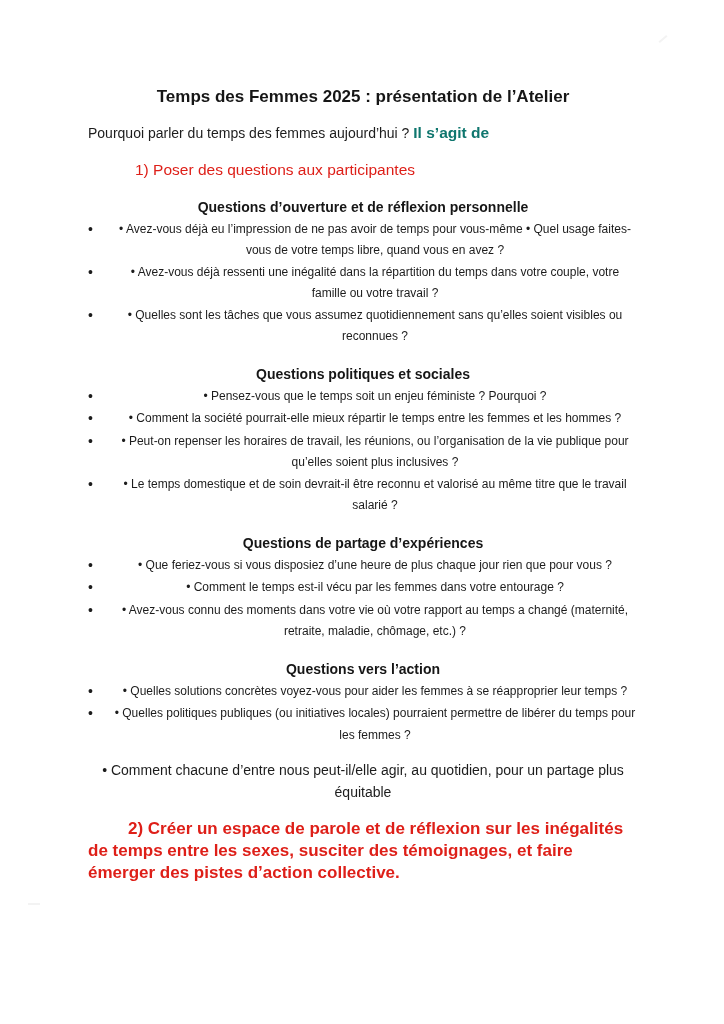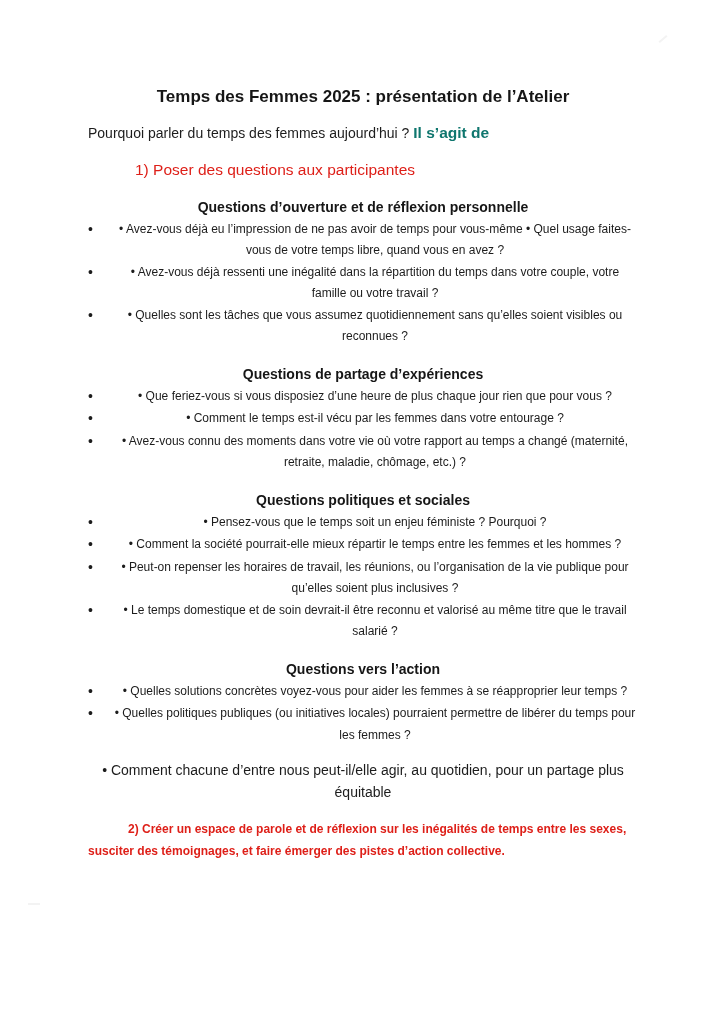--- a/index.html
+++ b/index.html
@@ -81,21 +81,21 @@
   .closing {
     margin-top: 14px;
     font-size: 14px;
     line-height: 21.5px;
     text-align: center;
   }
   .red-heading-2 {
     margin-top: 15px;
     color: #de1f18;
     font-weight: bold;
-    font-size: 12px;
+    font-size: 17px;
     line-height: 22px;
     text-indent: 40px;
   }
   
   .scan-mark {
     position: absolute;
     background: #f3f3f3;
   }
   .scan-mark.tr {
     right: 56px;
@@ -139,55 +139,55 @@
             <span class="li-text">• Avez-vous déjà ressenti une inégalité dans la répartition du temps dans votre couple, votre famille ou votre travail ?</span>
           </li>
         <li>
             <span class="marker"></span>
             <span class="li-text">• Quelles sont les tâches que vous assumez quotidiennement sans qu’elles soient visibles ou reconnues ?</span>
           </li>
       </ul>
     </div>
 
     <div class="group">
+      <div class="group-heading">Questions politiques et sociales</div>
+      <ul class="qlist">
+        <li>
+            <span class="marker"></span>
+            <span class="li-text">• Pensez-vous que le temps soit un enjeu féministe ? Pourquoi ?</span>
+          </li>
+        <li>
+            <span class="marker"></span>
+            <span class="li-text">• Comment la société pourrait-elle mieux répartir le temps entre les femmes et les hommes ?</span>
+          </li>
+        <li>
+            <span class="marker"></span>
+            <span class="li-text">• Peut-on repenser les horaires de travail, les réunions, ou l’organisation de la vie publique pour qu’elles soient plus inclusives ?</span>
+          </li>
+        <li>
+            <span class="marker"></span>
+            <span class="li-text">• Le temps domestique et de soin devrait-il être reconnu et valorisé au même titre que le travail salarié ?</span>
+          </li>
+      </ul>
+    </div>
+
+    <div class="group">
       <div class="group-heading">Questions de partage d’expériences</div>
       <ul class="qlist">
         <li>
             <span class="marker"></span>
             <span class="li-text">• Que feriez-vous si vous disposiez d’une heure de plus chaque jour rien que pour vous ?</span>
           </li>
         <li>
             <span class="marker"></span>
             <span class="li-text">• Comment le temps est-il vécu par les femmes dans votre entourage  ?</span>
           </li>
         <li>
             <span class="marker"></span>
             <span class="li-text">• Avez-vous connu des moments dans votre vie où votre rapport au temps a changé (maternité, retraite, maladie, chômage, etc.) ?</span>
-          </li>
-      </ul>
-    </div>
-
-    <div class="group">
-      <div class="group-heading">Questions politiques et sociales</div>
-      <ul class="qlist">
-        <li>
-            <span class="marker"></span>
-            <span class="li-text">• Pensez-vous que le temps soit un enjeu féministe ? Pourquoi ?</span>
-          </li>
-        <li>
-            <span class="marker"></span>
-            <span class="li-text">• Comment la société pourrait-elle mieux répartir le temps entre les femmes et les hommes ?</span>
-          </li>
-        <li>
-            <span class="marker"></span>
-            <span class="li-text">• Peut-on repenser les horaires de travail, les réunions, ou l’organisation de la vie publique pour qu’elles soient plus inclusives ?</span>
-          </li>
-        <li>
-            <span class="marker"></span>
-            <span class="li-text">• Le temps domestique et de soin devrait-il être reconnu et valorisé au même titre que le travail salarié ?</span>
           </li>
       </ul>
     </div>
 
     <div class="group">
       <div class="group-heading">Questions vers l’action</div>
       <ul class="qlist">
         <li>
             <span class="marker"></span>
             <span class="li-text">• Quelles solutions concrètes voyez-vous pour aider les femmes à se réapproprier leur temps ?</span>

